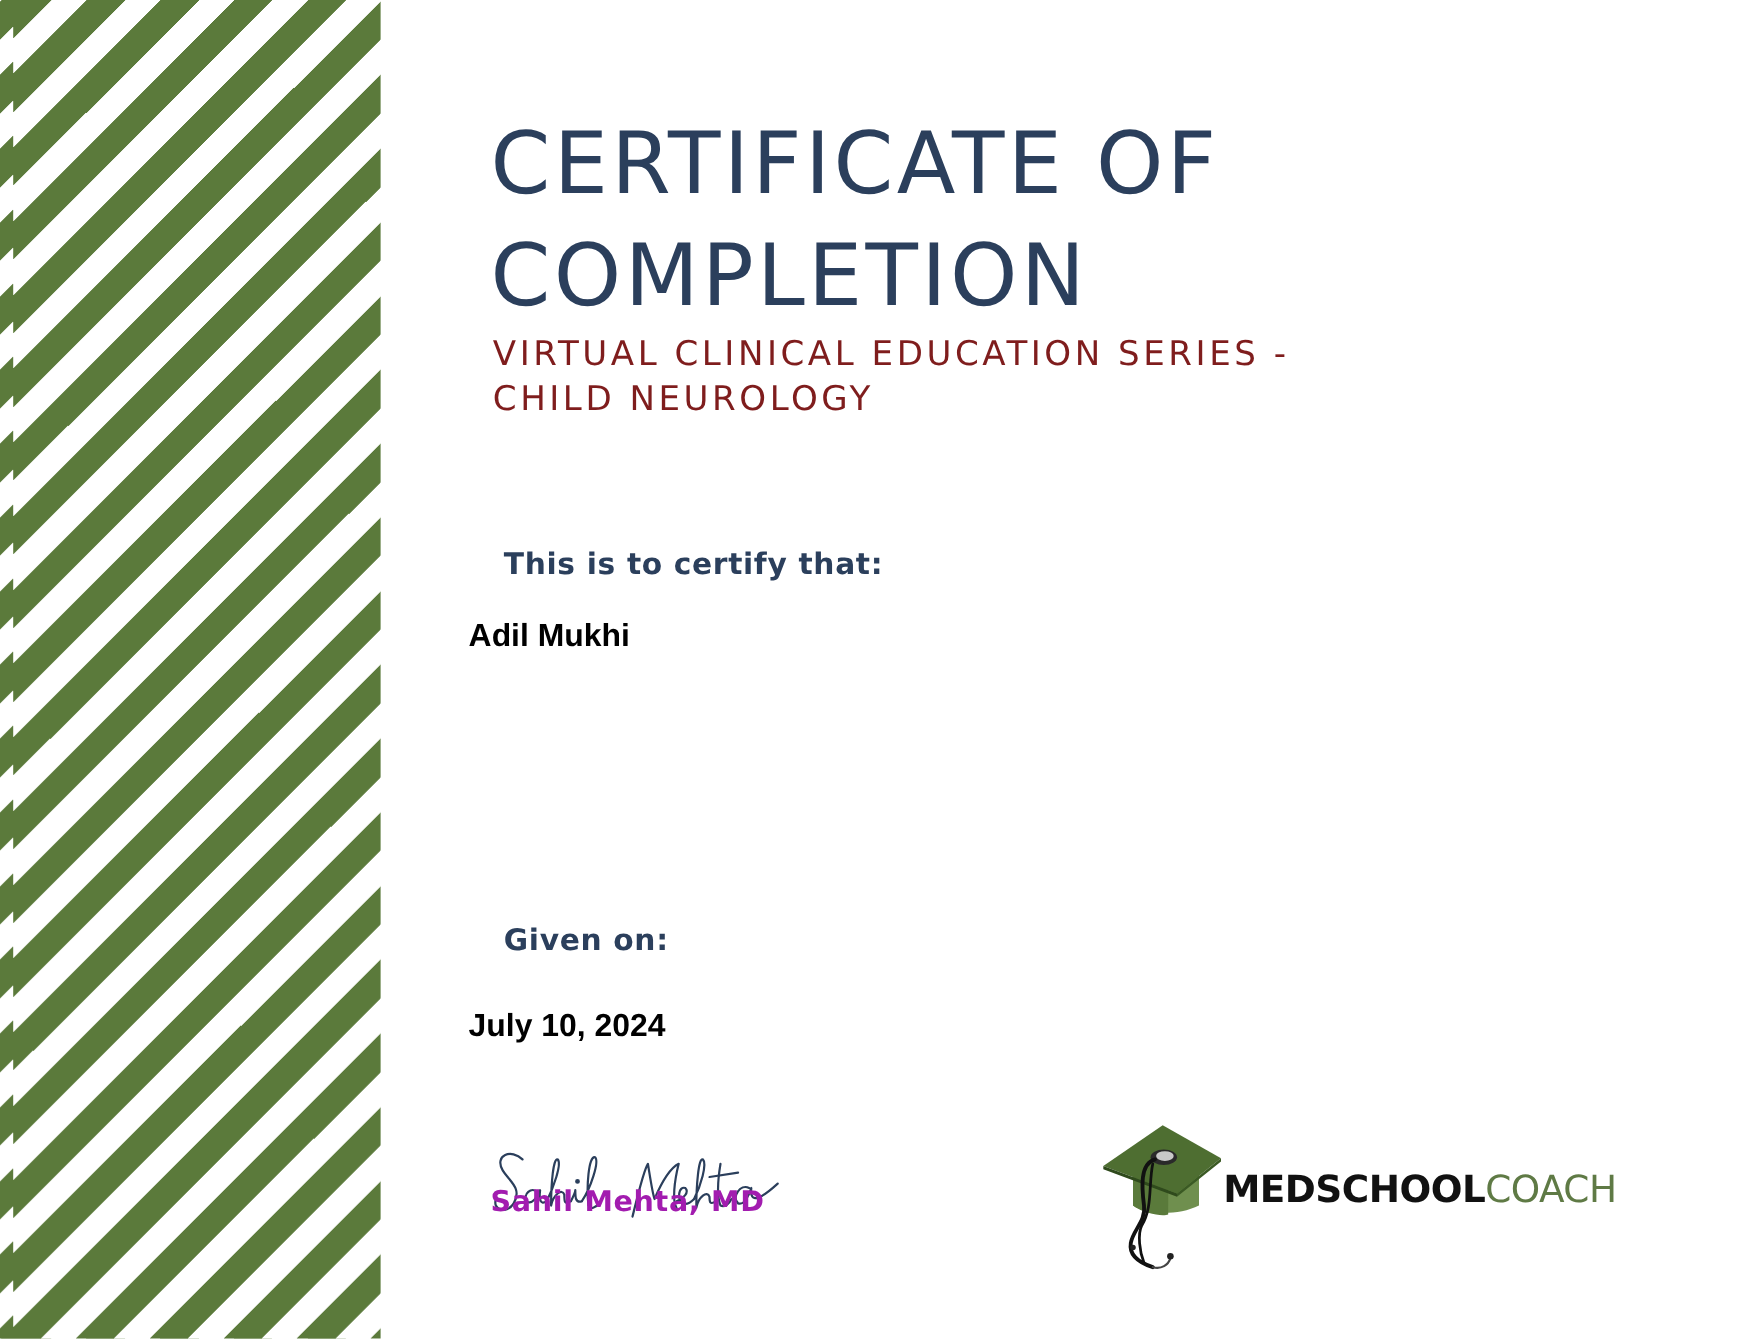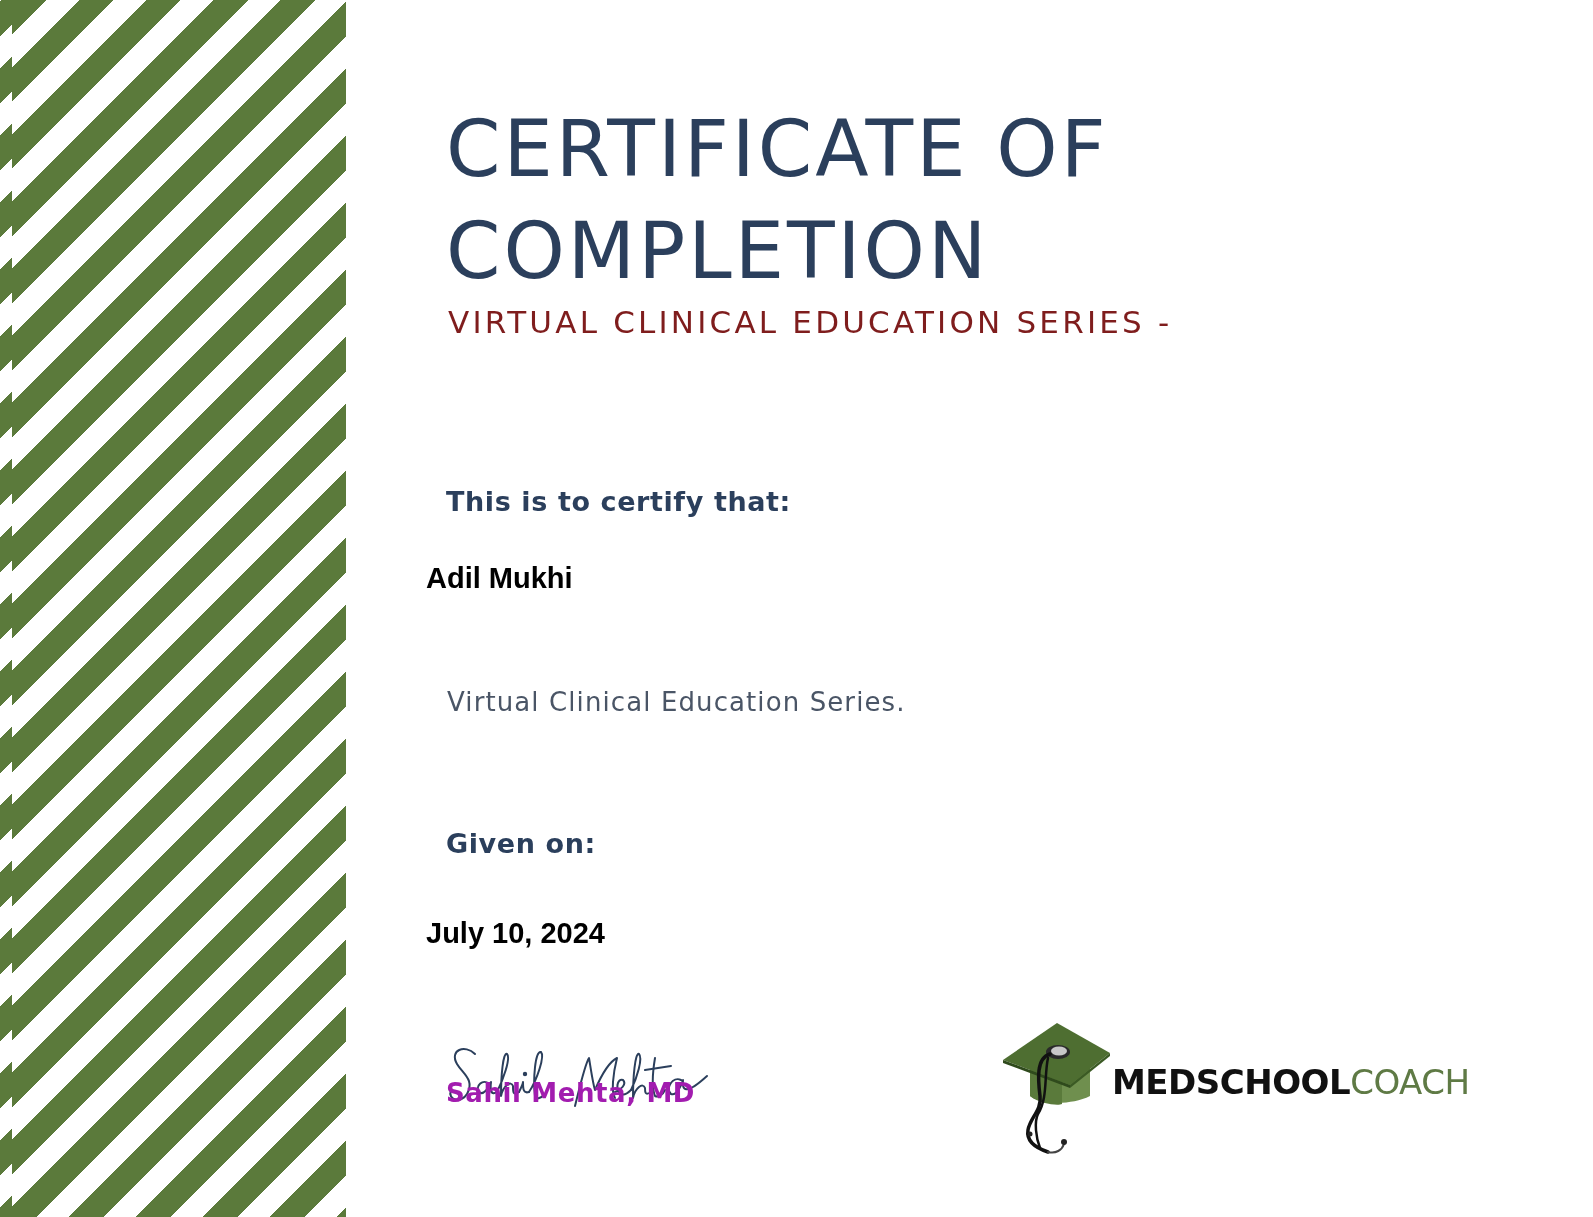--- a/index.html
+++ b/index.html
@@ -22,21 +22,21 @@
     letter-spacing: 3px; font-weight: normal;
   }
   .title span { display: block; white-space: nowrap; }
   .subtitle {
     position: absolute; left: 448px; top: 302px; margin: 0;
     font-family: "DejaVu Sans", sans-serif; font-weight: normal;
     font-size: 31px; line-height: 41px; color: #7f1d1d; letter-spacing: 3.2px;
   }
   .subtitle span { display: block; white-space: nowrap; }
   .label {
-    position: absolute; left: 446px; margin: 0;
+    position: absolute; left: 446px; margin: 12px;
     font-family: "DejaVu Sans", sans-serif; font-weight: bold;
     font-size: 27px; color: #2b3f5c; letter-spacing: 0.6px; white-space: nowrap;
   }
   .certify-label { top: 486px; }
   .given-label { top: 828px; }
   .value {
     position: absolute; left: 426px; margin: 0;
     font-family: "Liberation Sans", sans-serif; font-weight: bold;
     font-size: 29px; color: #000000; white-space: nowrap;
   }
@@ -72,27 +72,27 @@
 
 <div class="content">
 
   <h1 class="title">
     <span>CERTIFICATE OF</span>
     <span>COMPLETION</span>
   </h1>
 
   <h2 class="subtitle">
     <span>VIRTUAL CLINICAL EDUCATION SERIES -</span>
+    <span>CHILD NEUROLOGY</span>
   </h2>
 
   <p class="label certify-label">This is to certify that:</p>
   <p class="value name-value">Adil Mukhi</p>
 
   <p class="body-text">
-    <span>Virtual Clinical Education Series.</span>
   </p>
 
   <p class="label given-label">Given on:</p>
   <p class="value date-value">July 10, 2024</p>
 
   <svg class="signature" viewBox="0 0 270 75" fill="none" stroke="#2b3f5c" stroke-width="2" stroke-linecap="round" stroke-linejoin="round">
 
     <path d="M30 14 C 20 4, 4 10, 12 24 C 18 34, 30 40, 22 54 C 16 64, 2 60, 6 50"></path>
 
     <path d="M44 44 C 38 38, 30 46, 34 52 C 38 56, 44 48, 46 42 C 45 50, 46 56, 52 52"></path>

